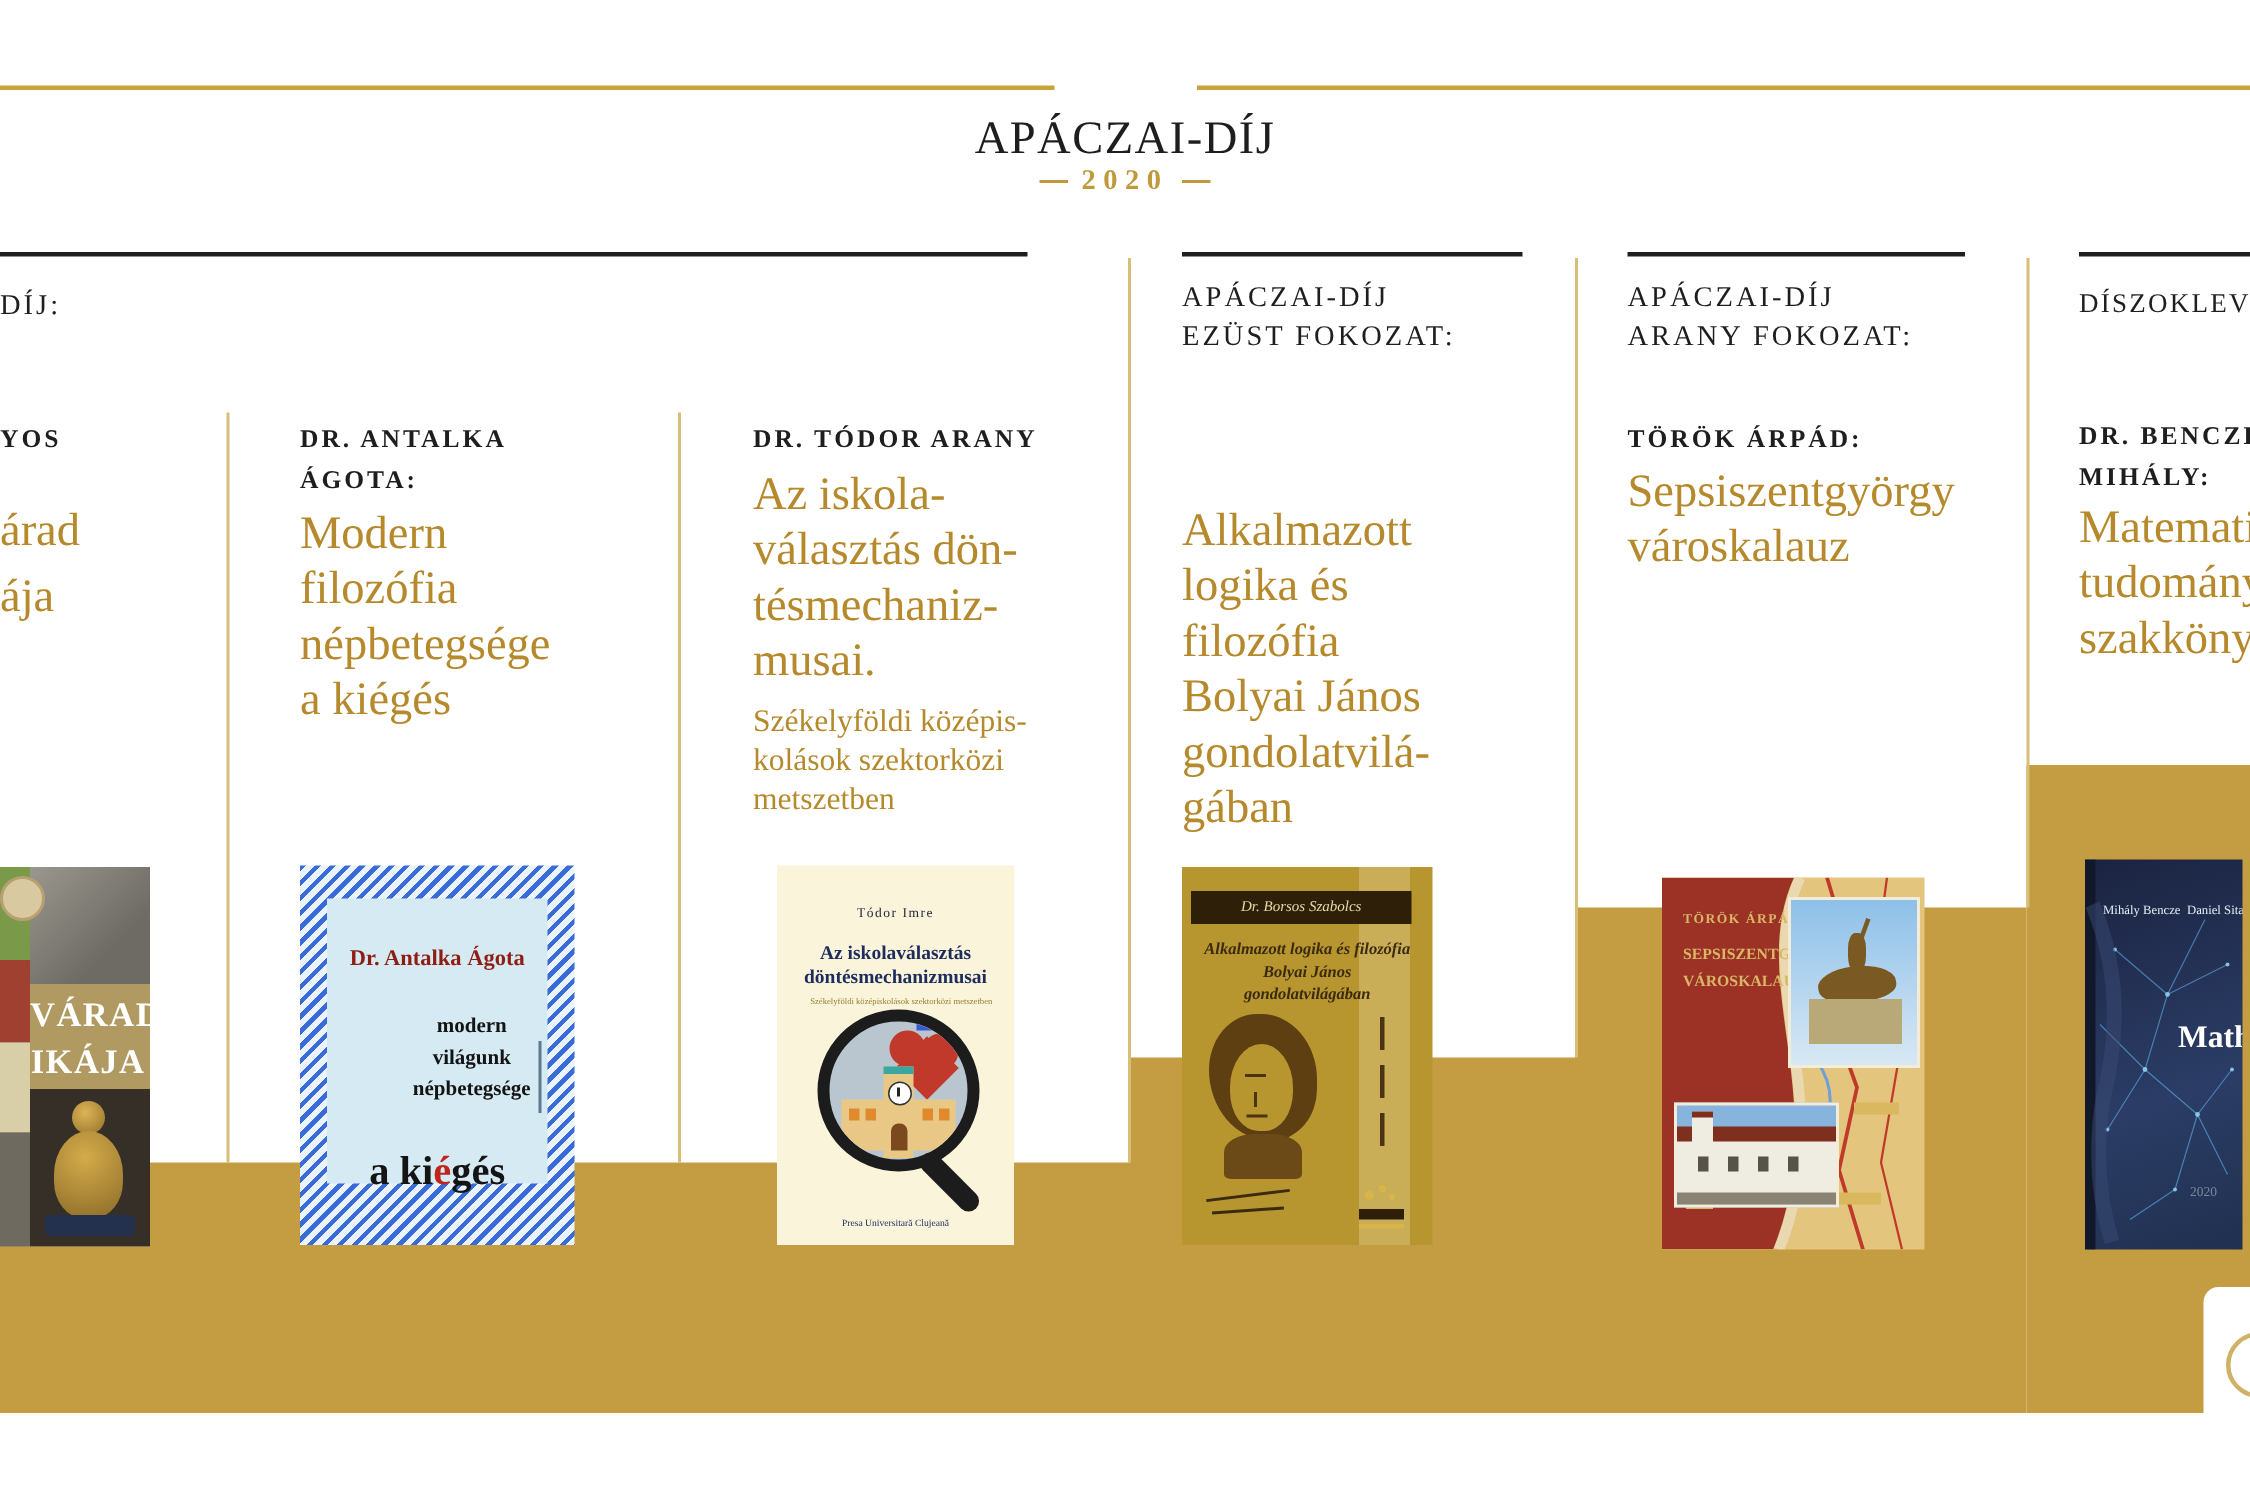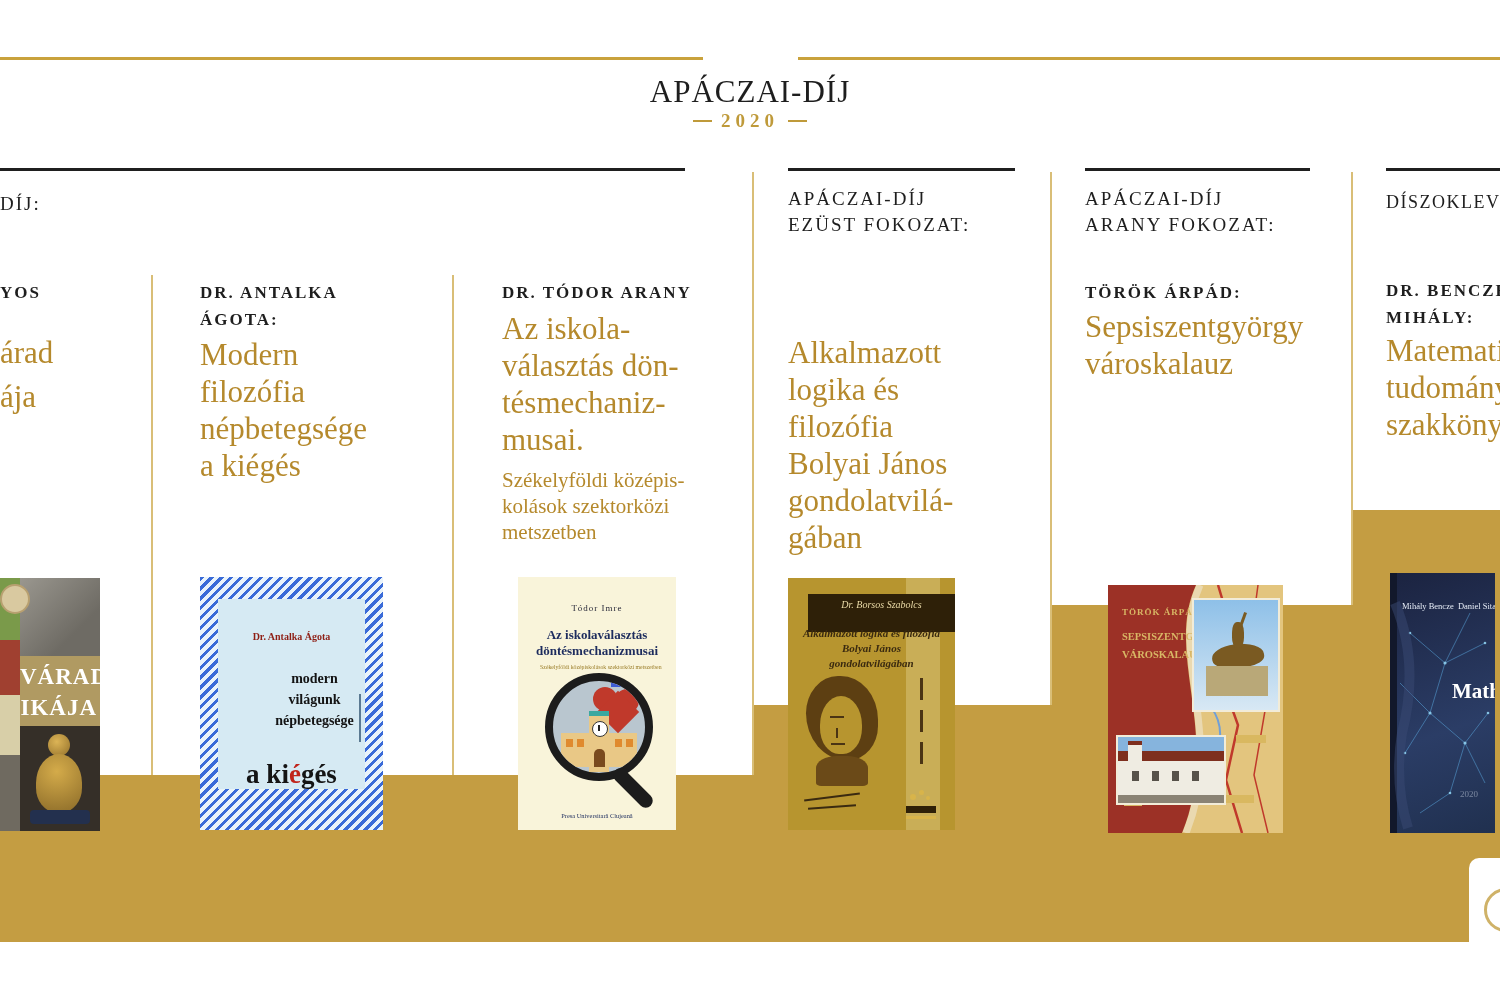--- a/index.html
+++ b/index.html
@@ -139,21 +139,21 @@
     </div>
     <div class="abs" style="left:20px;top:148px;width:80px;height:105px;background:#352f28;">
       <div class="abs" style="left:28px;top:8px;width:22px;height:22px;border-radius:50%;background:radial-gradient(circle at 40% 35%,#dcb456,#93702a);"></div>
       <div class="abs" style="left:16px;top:28px;width:46px;height:58px;border-radius:50% 50% 42% 42%;background:radial-gradient(circle at 45% 30%,#d4ab4a,#8a6a28);"></div>
       <div class="abs" style="left:10px;top:84px;width:60px;height:14px;background:#23304e;border-radius:4px;"></div>
     </div>
   </div>
 
   <div class="book" style="left:200px;top:577px;width:183px;height:253px;background:repeating-linear-gradient(135deg,#3a6bd8 0 3px,#e9f3fb 3px 7px);">
     <div class="abs centered" style="left:18px;top:22px;width:147px;height:190px;background:#d6eaf3;">
-      <div style="margin-top:32px;color:#8e1e14;font-weight:bold;font-size:10px;">Dr. Antalka Ágota</div>
+      <div style="margin-top:32px;color:#8e1e14;font-weight:bold;font-size:15px;">Dr. Antalka Ágota</div>
       <div style="margin-top:26px;color:#141414;font-weight:bold;font-size:14px;line-height:21px;padding-left:46px;">
         <div>modern világunk</div>
         <div>népbetegsége</div>
       </div>
       <div style="margin-top:28px;color:#141414;font-weight:bold;font-size:27px;"><span>a ki</span><span style="color:#c0241a;">é</span><span>gés</span></div>
       <div class="abs" style="right:4px;top:95px;width:2px;height:48px;background:#5b7a92;"></div>
     </div>
   </div>
 
   <div class="book centered" style="left:502px;top:577px;width:158px;height:253px;background:#f9f4da;margin-left:16px;">
@@ -177,21 +177,21 @@
       <div class="abs" style="left:62px;top:58px;width:7px;height:8px;background:#e08a2e;"></div>
       <div class="abs" style="left:73px;top:58px;width:7px;height:8px;background:#e08a2e;"></div>
       <div class="abs" style="left:41px;top:68px;width:11px;height:18px;background:#7a4a1e;border-radius:5px 5px 0 0;"></div>
     </div>
     <div class="abs" style="left:108px;top:186px;width:14px;height:50px;background:#1c1c1c;border-radius:7px;transform:rotate(-45deg);"></div>
     <div class="abs" style="left:0;top:234px;width:158px;font-size:8px;color:#1d2c5e;transform:scale(0.8);">Presa Universitară Clujeană</div>
   </div>
 
   <div class="book" style="left:788px;top:578px;width:167px;height:252px;background:#b7952f;">
     <div class="abs" style="left:118px;top:0;width:34px;height:252px;background:#c9ae57;"></div>
-    <div class="abs centered" style="left:20px;top:16px;width:147px;height:38px;background:#2e2008;color:#e9d9a6;font-style:italic;font-size:10px;line-height:22px;">Dr. Borsos Szabolcs</div>
+    <div class="abs centered" style="left:6px;top:16px;width:147px;height:22px;background:#2e2008;color:#e9d9a6;font-style:italic;font-size:10px;line-height:22px;">Dr. Borsos Szabolcs</div>
     <div class="abs centered" style="left:0;top:48px;width:167px;font-style:italic;font-weight:bold;font-size:11px;color:#3a2a10;line-height:15px;">
       <div>Alkalmazott logika és filozófia</div>
       <div>Bolyai János</div>
       <div>gondolatvilágában</div>
     </div>
     <div class="abs" style="left:18px;top:98px;width:72px;height:84px;border-radius:46% 54% 42% 58%;background:#5d3f12;"></div>
     <div class="abs" style="left:32px;top:118px;width:42px;height:58px;border-radius:50% 50% 45% 45%;background:#b7952f;"></div>
     <div class="abs" style="left:42px;top:138px;width:14px;height:2px;background:#4a3414;"></div>
     <div class="abs" style="left:48px;top:150px;width:2px;height:10px;background:#4a3414;"></div>
     <div class="abs" style="left:43px;top:165px;width:14px;height:2px;background:#4a3414;"></div>

